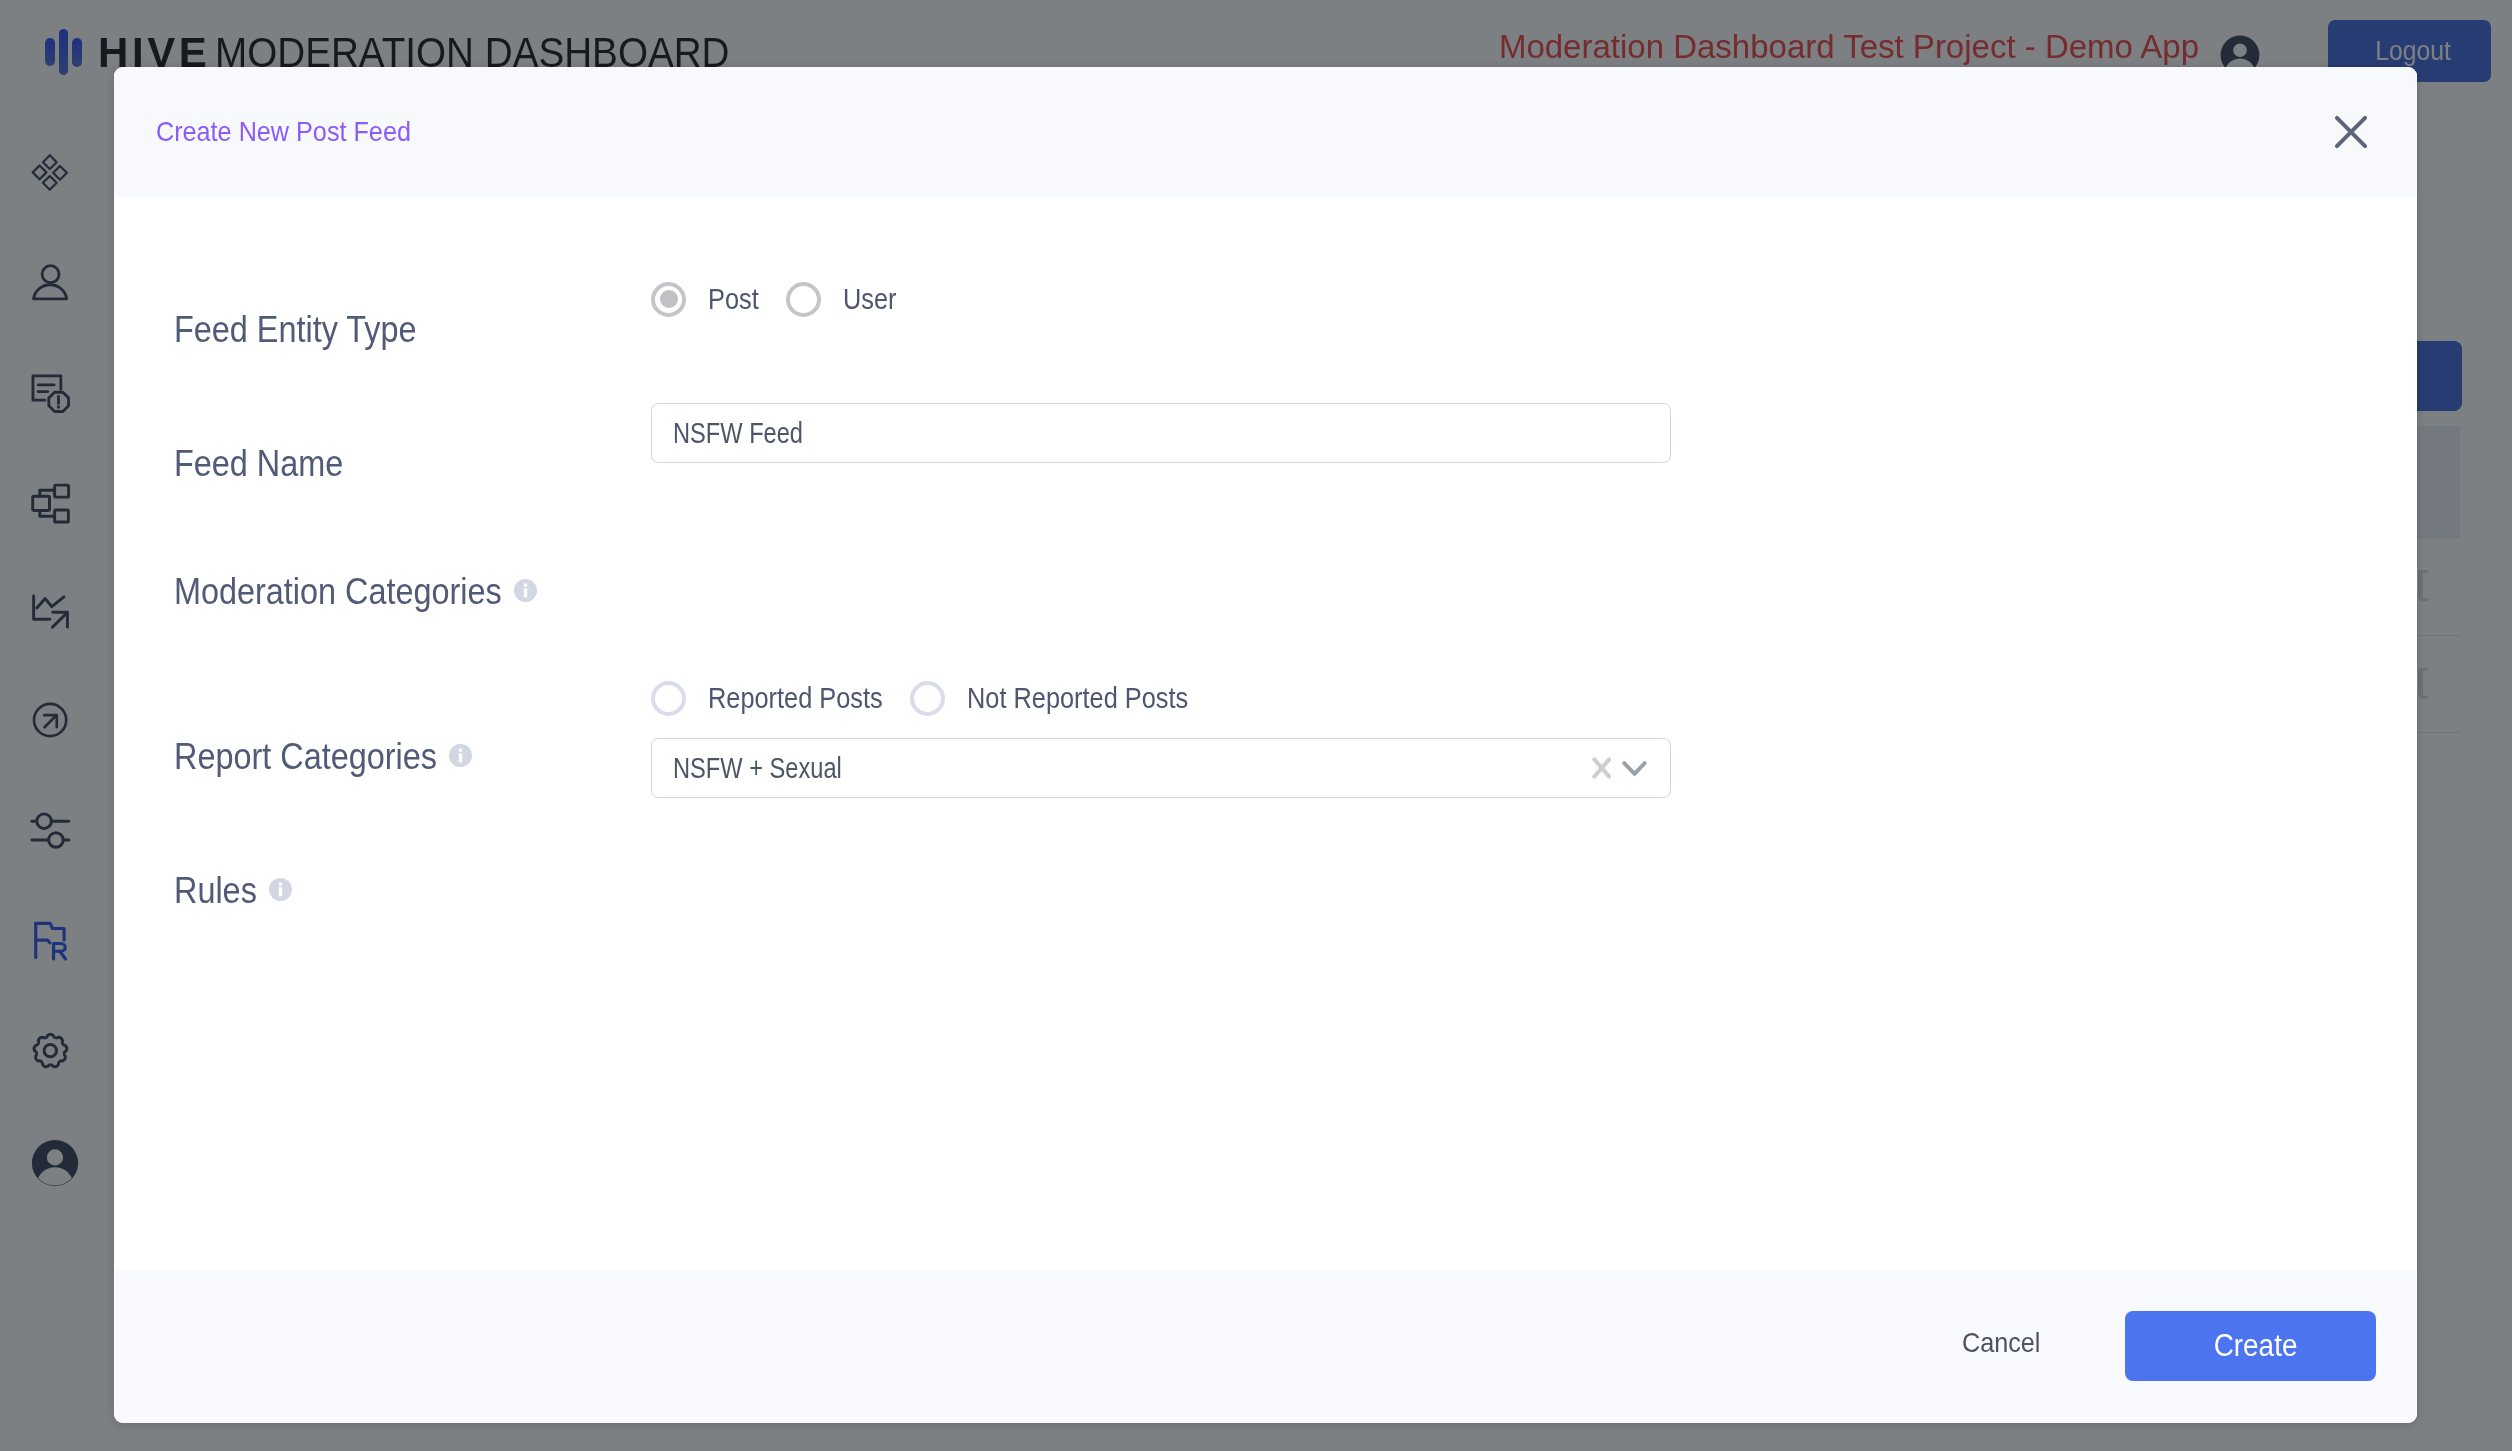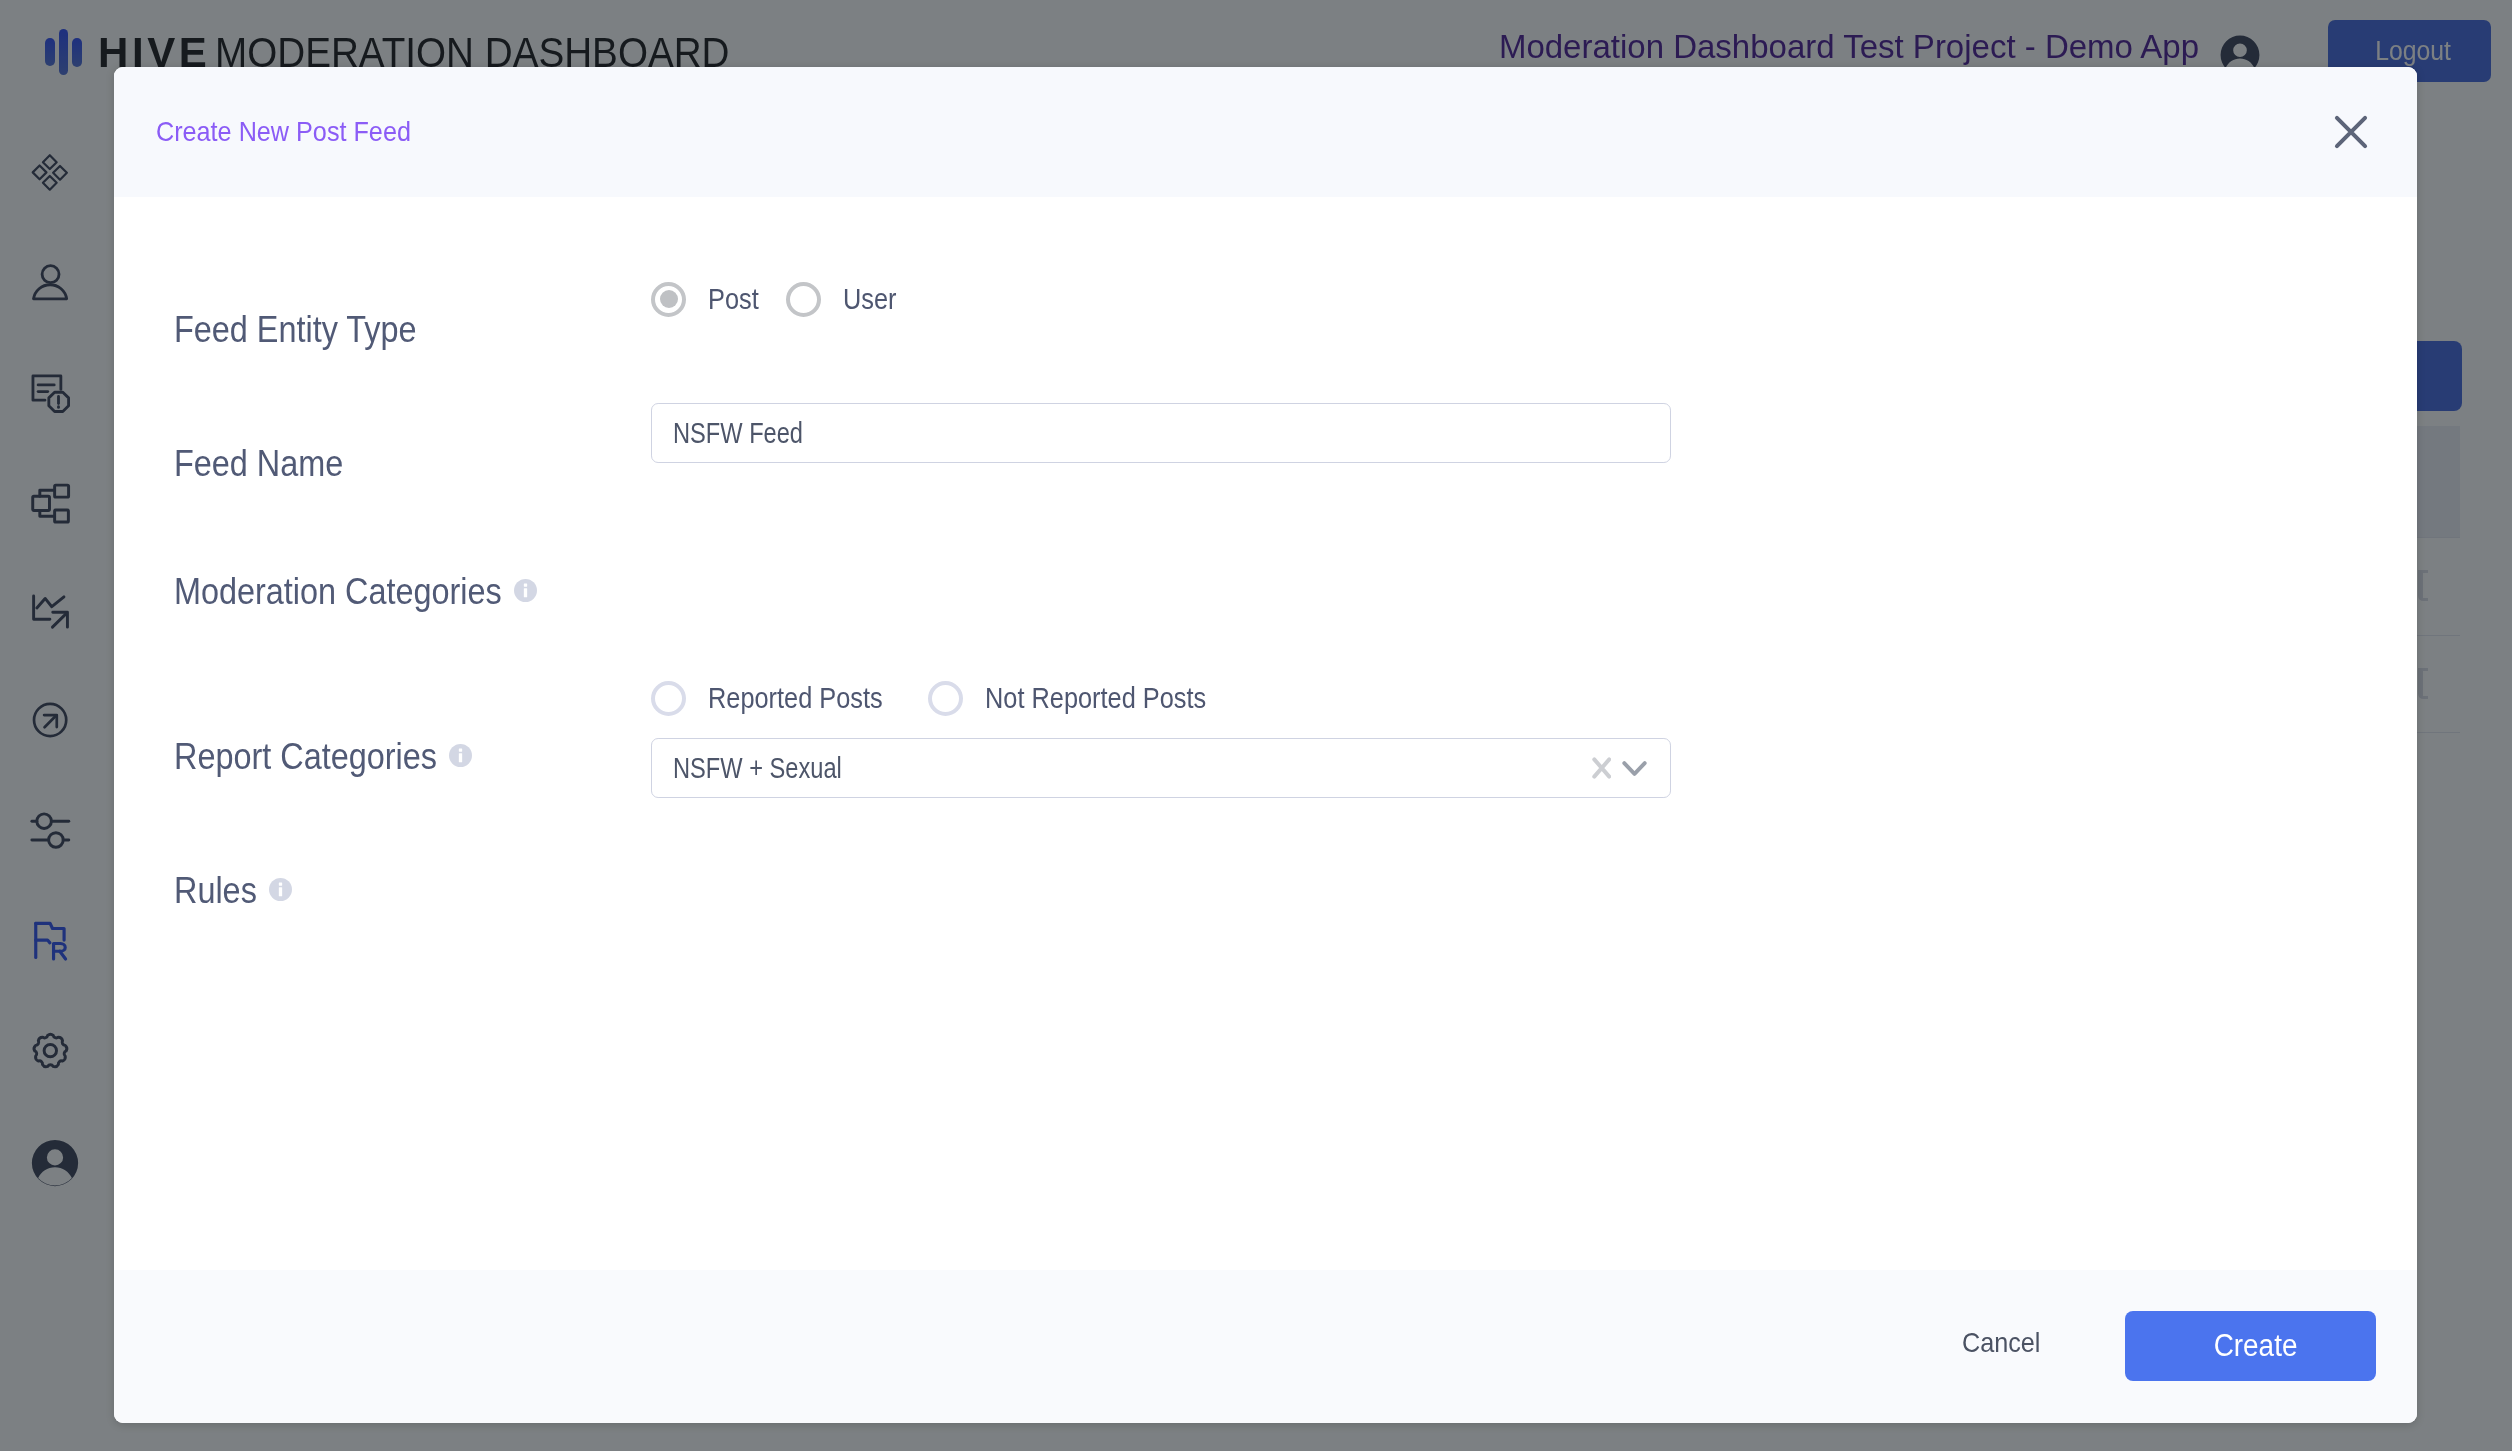--- a/index.html
+++ b/index.html
@@ -17,21 +17,21 @@
   #topbar {
     position: absolute; left: 0; top: 0; width: 2512px; height: 105px;
     background: #ffffff; display: flex; align-items: center;
   }
   .logo-wrap { position: absolute; left: 45px; top: 29px; }
   .logo-mark { position: absolute; left: 0; top: 0; width: 37px; height: 46px; }
   .logo-bar { position: absolute; border-radius: 4.9px; background: linear-gradient(180deg,#2e4df5 0%,#5070d4 100%); }
   .brand-text { position: absolute; left: 53px; top: 0px; font-size: 42px; color: #1b1c1e; white-space: nowrap; }
   .brand-text b { font-weight: 700; letter-spacing: 3.6px; display:inline-block; }
   .brand-rest { display:inline-block; transform: scaleX(0.92); transform-origin: left center; }
-  #project-label { position: absolute; right: 313px; top: 28.4px; font-size: 33px; color: #4c1d95; white-space: nowrap; }
+  #project-label { position: absolute; right: 313px; top: 28.4px; font-size: 33px; color: #ef4444; white-space: nowrap; }
   #avatar-top { position: absolute; right: 251px; top: 34px; width: 42px; height: 42px; }
   #logout-btn {
     position: absolute; right: 21.3px; top: 20.4px; width: 163px; height: 62px;
     background: #4568dd; border-radius: 7.1px; color: #ffffff; font-size: 27.5px;
     display: flex; align-items: center; justify-content: center;
   }
   #sidebar { position: absolute; left: 0; top: 105px; width: 110px; height: 1347px; background: #ffffff; }
   .side-item { position: absolute; left: 30px; width: 50px; height: 50px; color: #434c63; }
   
   #page { position: absolute; left: 110px; top: 105px; right: 0; bottom: 0; background: #ffffff; }
@@ -291,21 +291,21 @@
     </div>
 
     <div class="row-label" style="top:528px;">
       <span class="tx" style="margin-right: -29px;">Report Categories</span>
       <span class="info-icon"><svg viewBox="0 0 16 16" width="23" height="23">
             <circle cx="8" cy="8" r="8" fill="#d3d7e4"></circle>
             <rect x="6.85" y="3.1" width="2.3" height="2.3" rx="0.3" fill="#fff"></rect>
             <rect x="6.85" y="6.45" width="2.3" height="6.3" rx="0.3" fill="#fff"></rect>
           </svg></span>
     </div>
-    <div class="radiorow" style="left:537px; top:483px; height:36px;gap:18px;">
+    <div class="radiorow" style="left:537px; top:483px; height:36px;">
       <label class="radio-item">
         <span class="rb empty-light"></span>
         <span class="rlabel tx" style="margin-right: -25px;">Reported Posts</span>
       </label>
       <label class="radio-item">
         <span class="rb empty-light"></span>
         <span class="rlabel tx" style="margin-right: -32px;">Not Reported Posts</span>
       </label>
     </div>
     <div class="fld" style="top:541px;">

